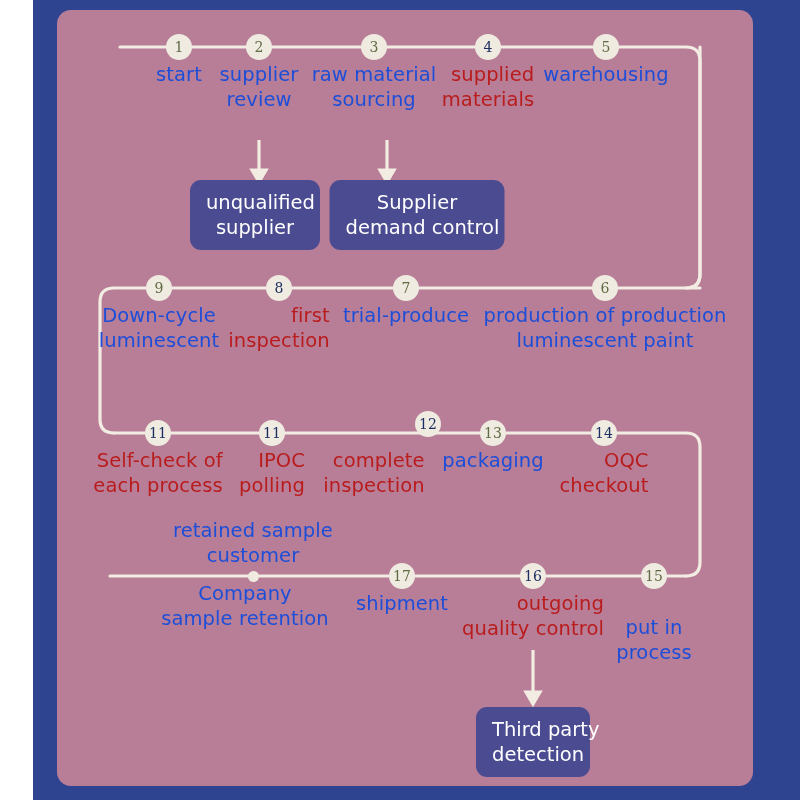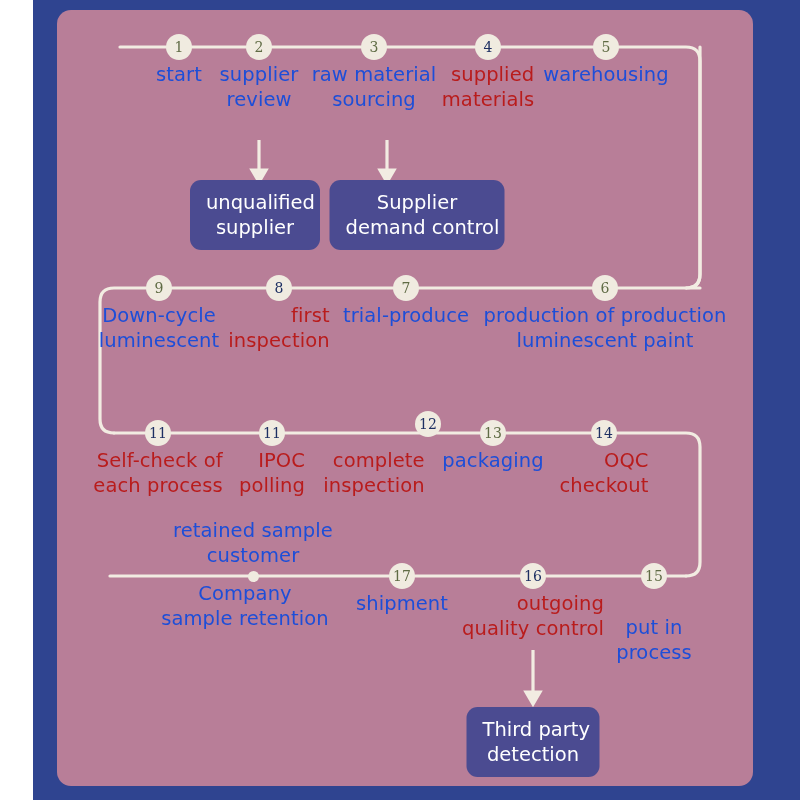--- a/index.html
+++ b/index.html
@@ -251,18 +251,18 @@
   </div>
 
   <div class="node green" style="left:654px;top:576px;">
       <span>15</span>
     </div>
   <div class="label white" style="left:654px;top:591px;margin-top:24px;">
     <div>put in</div>
     <div>process</div>
   </div>
 
-  <div class="box" style="left:533px;top:707px;width:133px;">
+  <div class="box" style="left:533px;top:707px;width:114px;">
     <div>Third party</div>
     <div>detection</div>
   </div>
 
 </div>
 
 </body></html>

